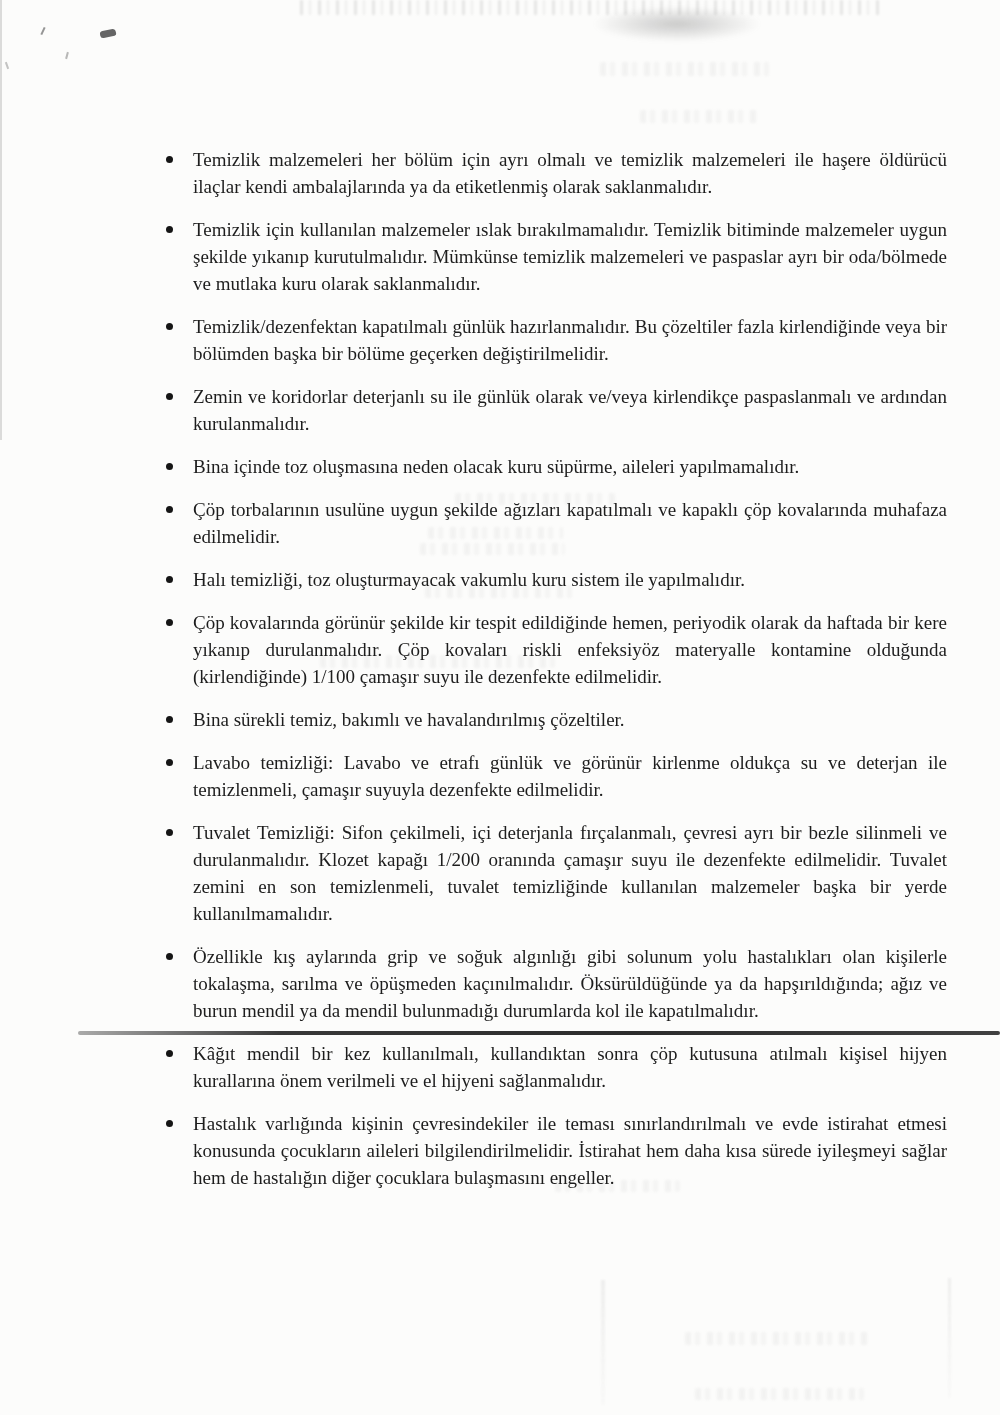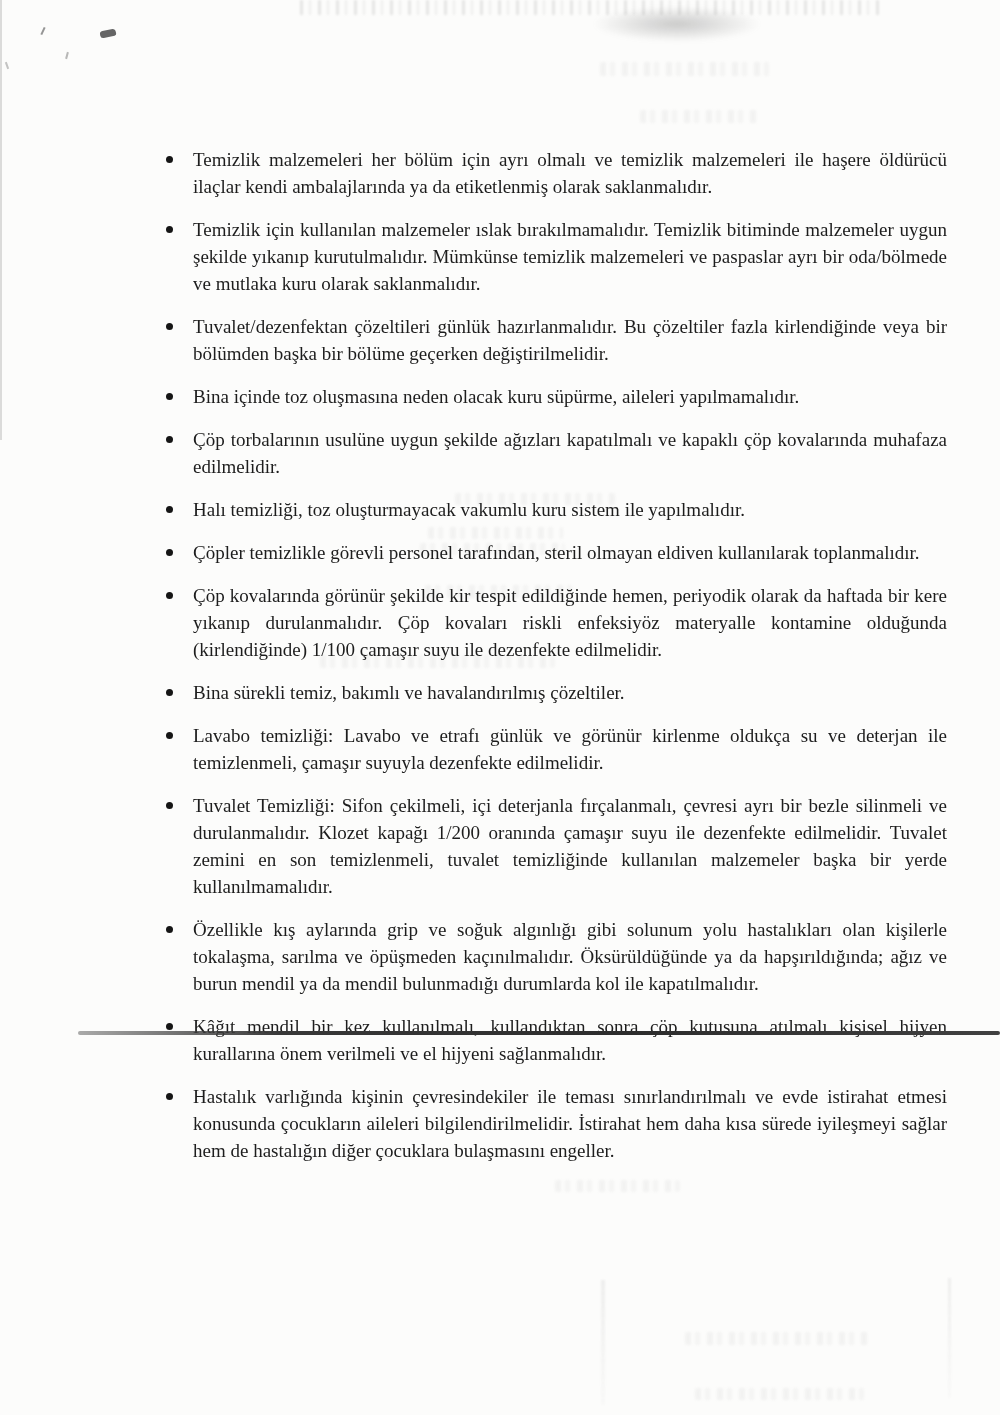--- a/index.html
+++ b/index.html
@@ -145,37 +145,37 @@
     <li class="bullet-item">
       <span class="bullet-marker"></span>
       <span class="bullet-text">Temizlik malzemeleri her bölüm için ayrı olmalı ve temizlik malzemeleri ile haşere öldürücü ilaçlar kendi ambalajlarında ya da etiketlenmiş olarak saklanmalıdır.</span>
     </li>
     <li class="bullet-item">
       <span class="bullet-marker"></span>
       <span class="bullet-text">Temizlik için kullanılan malzemeler ıslak bırakılmamalıdır. Temizlik bitiminde malzemeler uygun şekilde yıkanıp kurutulmalıdır. Mümkünse temizlik malzemeleri ve paspaslar ayrı bir oda/bölmede ve mutlaka kuru olarak saklanmalıdır.</span>
     </li>
     <li class="bullet-item">
       <span class="bullet-marker"></span>
-      <span class="bullet-text">Tuvalet/dezenfektan çözeltileri günlük hazırlanmalıdır. Bu çözeltiler fazla kirlendiğinde veya bir bölümden başka bir bölüme geçerken değiştirilmelidir.</span>
+      <span class="bullet-text">Temizlik/dezenfektan kapatılmalı günlük hazırlanmalıdır. Bu çözeltiler fazla kirlendiğinde veya bir bölümden başka bir bölüme geçerken değiştirilmelidir.</span>
+    </li>
+    <li class="bullet-item">
+      <span class="bullet-marker"></span>
+      <span class="bullet-text">Zemin ve koridorlar deterjanlı su ile günlük olarak ve/veya kirlendikçe paspaslanmalı ve ardından kurulanmalıdır.</span>
     </li>
     <li class="bullet-item">
       <span class="bullet-marker"></span>
       <span class="bullet-text">Bina içinde toz oluşmasına neden olacak kuru süpürme, aileleri yapılmamalıdır.</span>
     </li>
     <li class="bullet-item">
       <span class="bullet-marker"></span>
       <span class="bullet-text">Çöp torbalarının usulüne uygun şekilde ağızları kapatılmalı ve kapaklı çöp kovalarında muhafaza edilmelidir.</span>
     </li>
     <li class="bullet-item">
       <span class="bullet-marker"></span>
       <span class="bullet-text">Halı temizliği, toz oluşturmayacak vakumlu kuru sistem ile yapılmalıdır.</span>
-    </li>
-    <li class="bullet-item">
-      <span class="bullet-marker"></span>
-      <span class="bullet-text">Çöpler temizlikle görevli personel tarafından, steril olmayan eldiven kullanılarak toplanmalıdır.</span>
     </li>
     <li class="bullet-item">
       <span class="bullet-marker"></span>
       <span class="bullet-text">Çöp kovalarında görünür şekilde kir tespit edildiğinde hemen, periyodik olarak da haftada bir kere yıkanıp durulanmalıdır. Çöp kovaları riskli enfeksiyöz materyalle kontamine olduğunda (kirlendiğinde) 1/100 çamaşır suyu ile dezenfekte edilmelidir.</span>
     </li>
     <li class="bullet-item">
       <span class="bullet-marker"></span>
       <span class="bullet-text">Bina sürekli temiz, bakımlı ve havalandırılmış çözeltiler.</span>
     </li>
     <li class="bullet-item">

